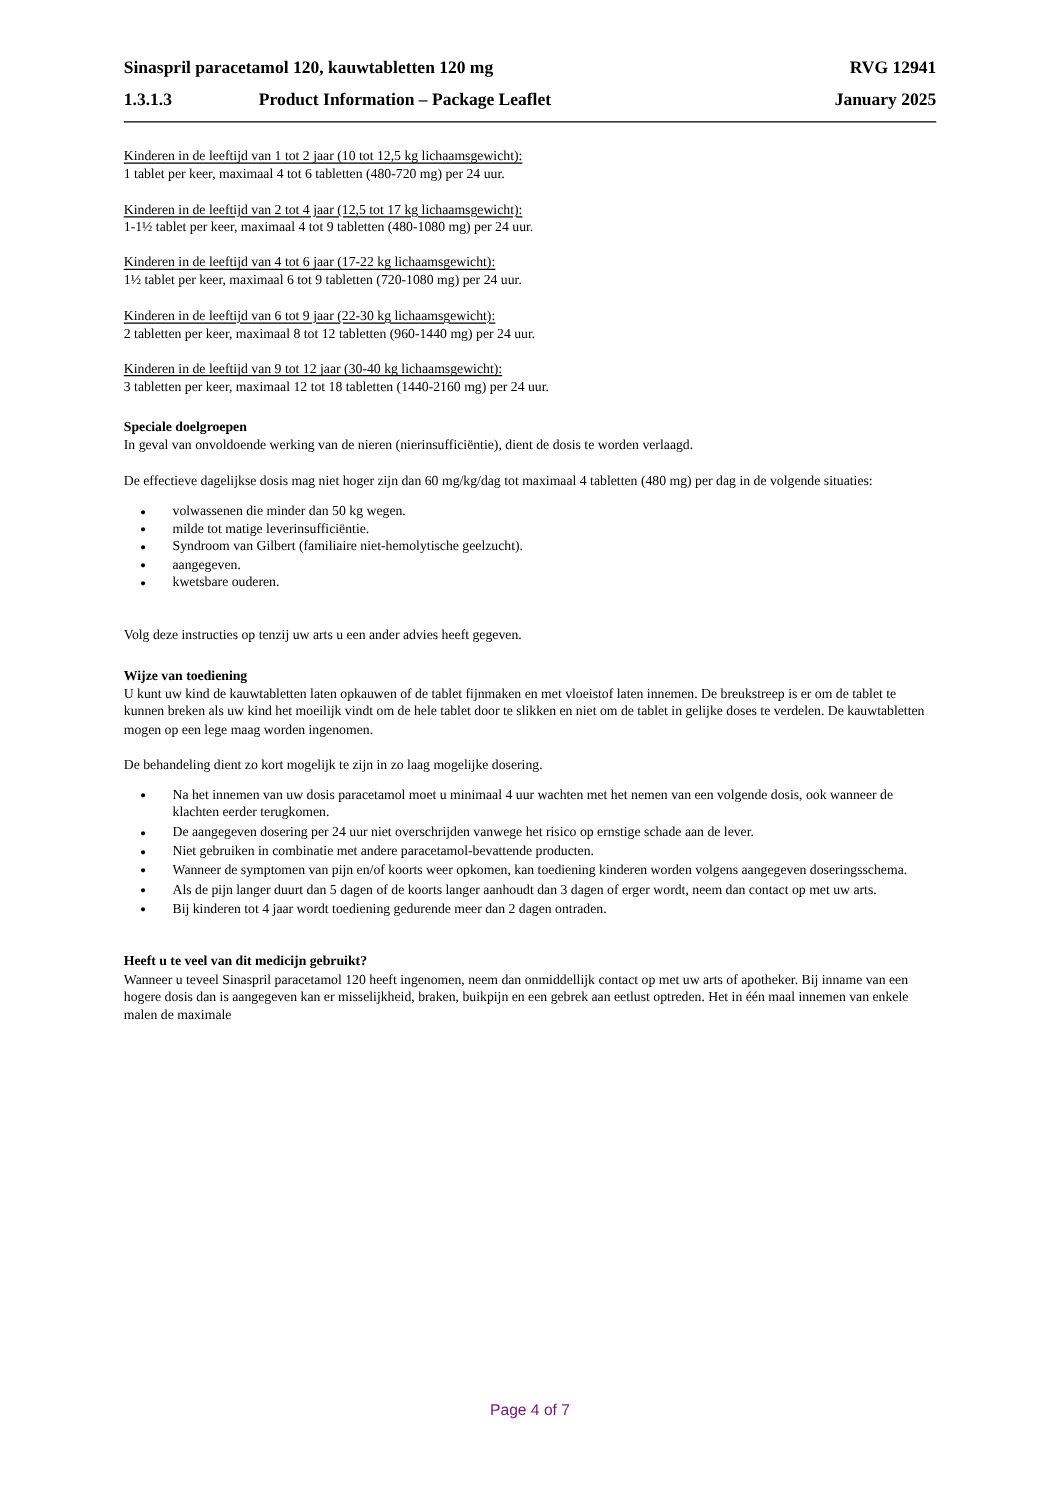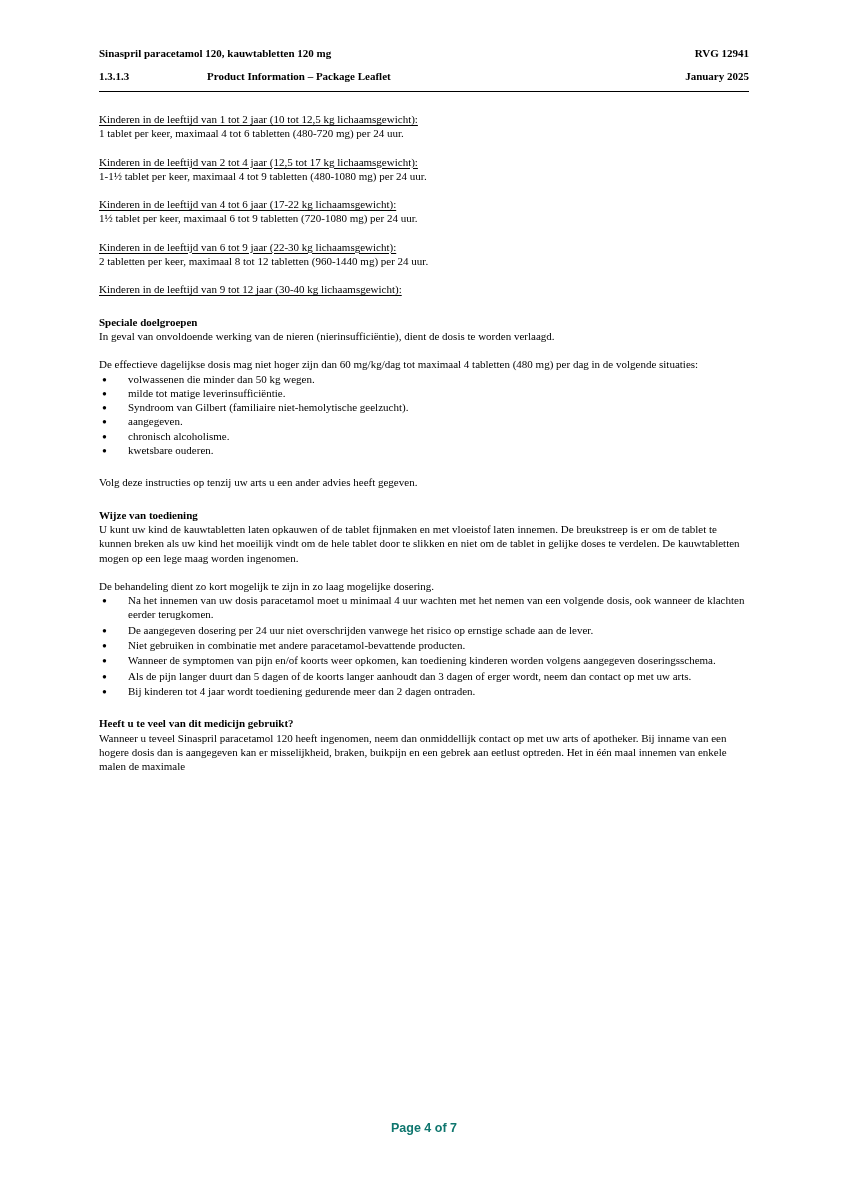--- a/index.html
+++ b/index.html
@@ -20,21 +20,21 @@
   .content {
     position: absolute;
     left: 99px;
     top: 48px;
     width: 650px;
   }
 
   
   .doc-header {
     font-weight: bold;
-    font-size: 11px;
+    font-size: 14px;
     line-height: 1.0;
   }
   .hdr-row {
     display: flex;
     align-items: baseline;
     justify-content: space-between;
     width: 100%;
   }
   .hdr-row + .hdr-row { margin-top: 12px; }
   .hdr-left { display: flex; align-items: baseline; white-space: nowrap; }
@@ -60,21 +60,21 @@
   .dose-head {
     text-decoration: underline;
     text-underline-offset: 2px;
   }
   .sec-head {
     font-weight: bold;
   }
 
   ul.bullets {
     list-style: none;
-    margin: 0;
+    margin: 10px;
     padding: 0;
   }
   ul.bullets li {
     position: relative;
     padding-left: 29px;
     margin: 0 0 0 0;
     line-height: 1.30;
   }
   ul.bullets li + li { margin-top: 1px; }
   ul.bullets li::before {
@@ -88,22 +88,21 @@
 
   
   .footer {
     position: absolute;
     left: 0;
     right: 0;
     top: 1121px;
     text-align: center;
     font-family: "Liberation Sans", "DejaVu Sans", sans-serif;
     font-size: 12.5px;
-    color: #0f766e;
-    font-weight: bold;
+    color: #701a75;
   }
 </style>
 </head>
 <body>
 
 <div class="page">
 
   <div class="content">
 
     <div class="doc-header">
@@ -135,33 +134,33 @@
 
       <p class="dose-head">Kinderen in de leeftijd van 4 tot 6 jaar (17-22 kg lichaamsgewicht):</p>
       <p>1½ tablet per keer, maximaal 6 tot 9 tabletten (720-1080 mg) per 24 uur.</p>
       <div class="gap-sm"></div>
 
       <p class="dose-head">Kinderen in de leeftijd van 6 tot 9 jaar (22-30 kg lichaamsgewicht):</p>
       <p>2 tabletten per keer, maximaal 8 tot 12 tabletten (960-1440 mg) per 24 uur.</p>
       <div class="gap-sm"></div>
 
       <p class="dose-head">Kinderen in de leeftijd van 9 tot 12 jaar (30-40 kg lichaamsgewicht):</p>
+      <p>3 tabletten per keer, maximaal 12 tot 18 tabletten (1440-2160 mg) per 24 uur.</p>
       <div class="gap-md"></div>
 
       <p class="sec-head">Speciale doelgroepen</p>
       <p>In geval van onvoldoende werking van de nieren (nierinsufficiëntie), dient de dosis te worden verlaagd.</p>
       <div class="gap-sm"></div>
       <p>De effectieve dagelijkse dosis mag niet hoger zijn dan 60 mg/kg/dag tot maximaal 4 tabletten (480 mg) per dag in de volgende situaties:</p>
 
       <ul class="bullets tight">
         <li>volwassenen die minder dan 50 kg wegen.</li>
         <li>milde tot matige leverinsufficiëntie.</li>
         <li>Syndroom van Gilbert (familiaire niet-hemolytische geelzucht).</li>
         <li>aangegeven.</li>
-        <li>chronisch alcoholisme.</li>
         <li>kwetsbare ouderen.</li>
       </ul>
 
       <div class="gap-md"></div>
       <p>Volg deze instructies op tenzij uw arts u een ander advies heeft gegeven.</p>
       <div class="gap-md"></div>
 
       <p class="sec-head">Wijze van toediening</p>
       <p>U kunt uw kind de kauwtabletten laten opkauwen of de tablet fijnmaken en met vloeistof laten innemen. De breukstreep is er om de tablet te kunnen breken als uw kind het moeilijk vindt om de hele tablet door te slikken en niet om de tablet in gelijke doses te verdelen. De kauwtabletten mogen op een lege maag worden ingenomen.</p>
       <div class="gap-sm"></div>

